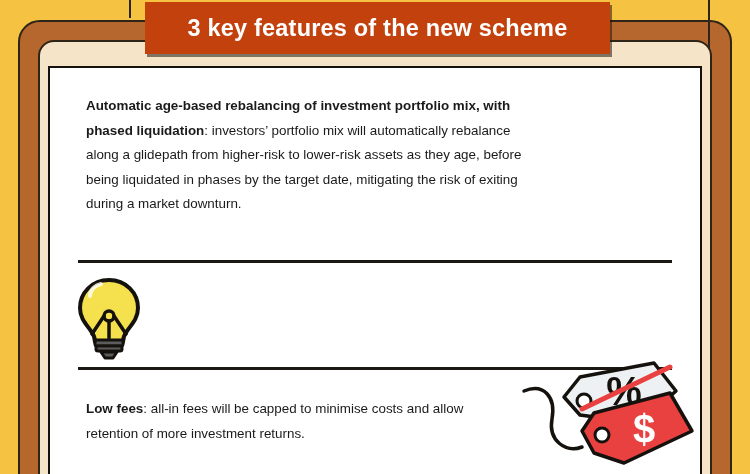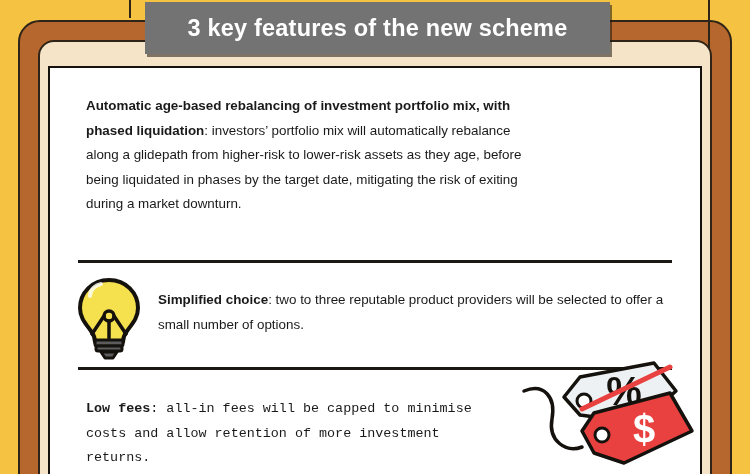--- a/index.html
+++ b/index.html
@@ -82,21 +82,21 @@
     overflow: hidden;
   }
 
   
   .title-banner {
     position: absolute;
     left: 145px;
     top: 2px;
     width: 465px;
     height: 52px;
-    background: #737373;
+    background: #c2410c;
     z-index: 10;
     display: flex;
     align-items: center;
     justify-content: center;
     box-shadow: 2px 3px 0 rgba(30,24,16,0.55);
   }
   .title-banner .title-text {
     color: #ffffff;
     font-size: 23.5px;
     font-weight: bold;
@@ -145,21 +145,20 @@
     left: 108px;
     top: 26px;
     width: 510px;
   }
 
   .sec3 .para {
     position: absolute;
     left: 36px;
     top: 28px;
     width: 420px;
-    font-family: Liberation Mono, monospace;
   }
 
   
   .art {
     position: absolute;
   }
   .art-arrows { right: 6px; top: 14px;  width: 160px; height: 160px; }
   .art-bulb   { left: 20px; top: 14px;  width: 78px;  height: 84px; }
   .art-tags   { right: 4px; top: -12px; width: 176px; height: 122px; }
 
@@ -196,21 +195,20 @@
                    C53 62 54 59 57 55 C62 48 68 42 68 32 C68 17 56 4 39 4 Z" fill="#f5e04d" stroke="#15120e" stroke-width="4" stroke-linejoin="round"></path>
           <path d="M20 20 C20 13 26 9 31 8" stroke="#ffffff" stroke-width="4" fill="none" stroke-linecap="round" opacity="0.8"></path>
           <circle cx="39" cy="40" r="5" fill="none" stroke="#15120e" stroke-width="3.5"></circle>
           <path d="M39 45 L39 62 M34 40 L22 58 M44 40 L56 58" stroke="#15120e" stroke-width="3.5" fill="none" stroke-linecap="round"></path>
           <rect x="25" y="64" width="28" height="6" rx="2" fill="#5c5c5c" stroke="#15120e" stroke-width="3"></rect>
           <rect x="26" y="70" width="26" height="5" rx="2" fill="#5c5c5c" stroke="#15120e" stroke-width="3"></rect>
           <path d="M31 76 L47 76 L43 82 L35 82 Z" fill="#5c5c5c" stroke="#15120e" stroke-width="3" stroke-linejoin="round"></path>
         </svg>
       </div>
 
-      <p class="para"><b>Simplified choice</b><span>: two to three reputable product providers will be selected to offer a small number of options.</span></p>
     </div>
 
     <div class="divider div2"></div>
 
     <div class="section sec3">
       <p class="para"><b>Low fees</b><span>: all-in fees will be capped to minimise costs and allow retention of more investment returns.</span></p>
 
       <div class="art art-tags">
         <svg viewBox="0 0 176 122" width="176" height="122" aria-hidden="true">
 

